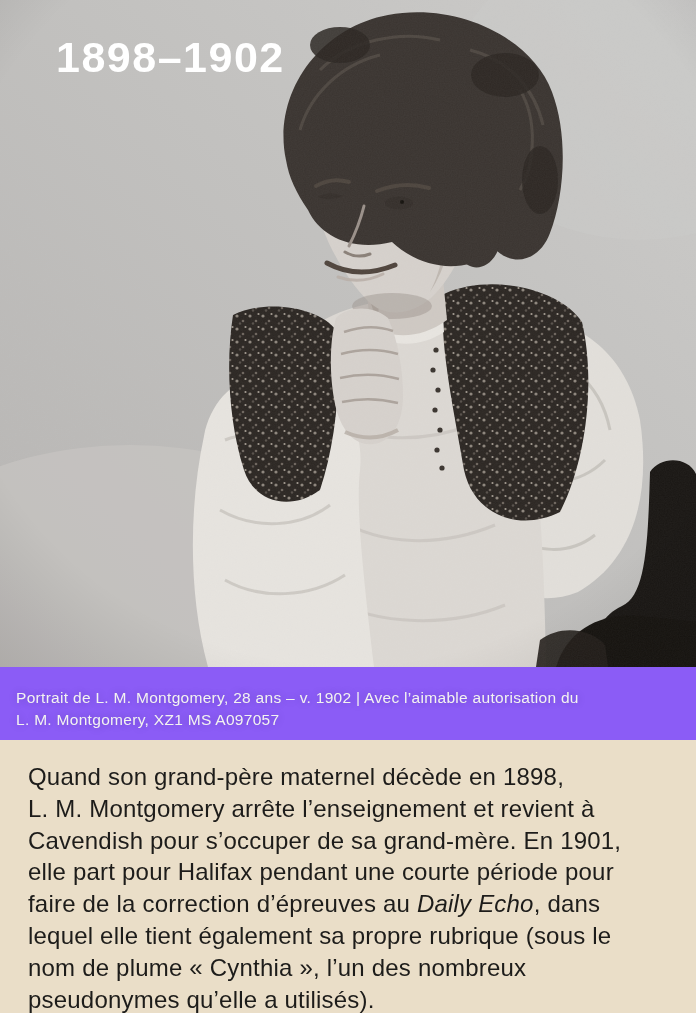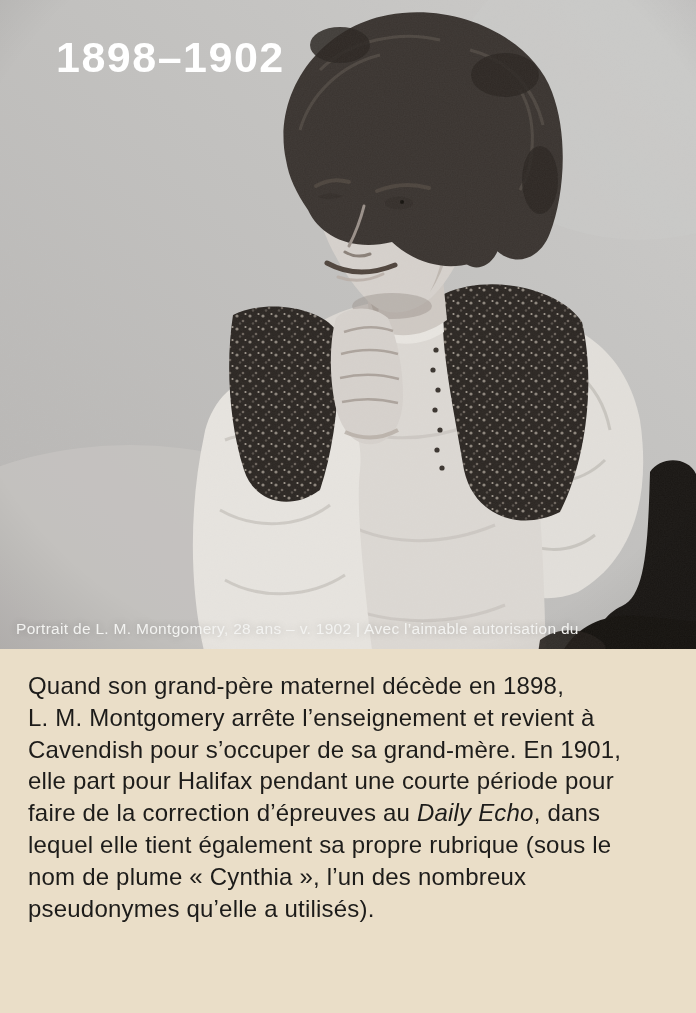--- a/index.html
+++ b/index.html
@@ -4,21 +4,21 @@
 <style>
   html,body{margin:0;padding:0;background:#888;}
   .page{
     position:relative;
     width:696px;height:1013px;
     margin:0 auto;
     background:var(--beige_background,#EADEC8);
     font-family:"Liberation Sans",sans-serif;
     overflow:hidden;
   }
-  .hero{position:relative;width:696px;height:649px;overflow:hidden;background:#a21caf;}
+  .hero{position:relative;width:696px;height:740px;overflow:hidden;background:#8b5cf6;}
   .hero svg{position:absolute;left:0;top:0;display:block;}
   .era-title{
     position:absolute;left:56px;top:33px;margin:0;
     font-size:43px;font-weight:700;letter-spacing:1.5px;
     color:var(--title_text,#ffffff);
   }
   .caption{
     position:absolute;left:16px;right:40px;bottom:9px;
     font-size:15.5px;line-height:22px;letter-spacing:.3px;
     color:var(--caption_text,#f3f3f1);
@@ -146,20 +146,21 @@
       <path d="M540,640 C560,625 590,628 605,645 L608,667 L536,667 Z" fill="#241f1b" opacity="0.9"></path>
 
       <rect width="696" height="667" filter="url(#grain)" opacity="0.09"></rect>
       <rect width="696" height="667" fill="url(#vig)"></rect>
     </svg>
 
     <h1 class="era-title">1898–1902</h1>
 
     <figcaption class="caption">
       <div class="caption-line">Portrait de L.&nbsp;M.&nbsp;Montgomery, 28 ans – v. 1902 | Avec l’aimable autorisation du</div>
+      <div class="caption-line">L.&nbsp;M.&nbsp;Montgomery, XZ1 MS A097057</div>
     </figcaption>
   </section>
 
   <section class="article">
     <p class="body-text"><span>Quand son grand-père maternel décède en 1898, L.&nbsp;M.&nbsp;Montgomery arrête l’enseignement et revient à Cavendish pour s’occuper de sa grand-mère. En 1901, elle part pour Halifax pendant une courte période pour faire de la correction d’épreuves au </span><em>Daily Echo</em><span>, dans lequel elle tient également sa propre rubrique (sous le nom de plume «&nbsp;Cynthia&nbsp;», l’un des nombreux pseudonymes qu’elle a utilisés).</span></p>
   </section>
 
 </div>
 
 </body></html>

